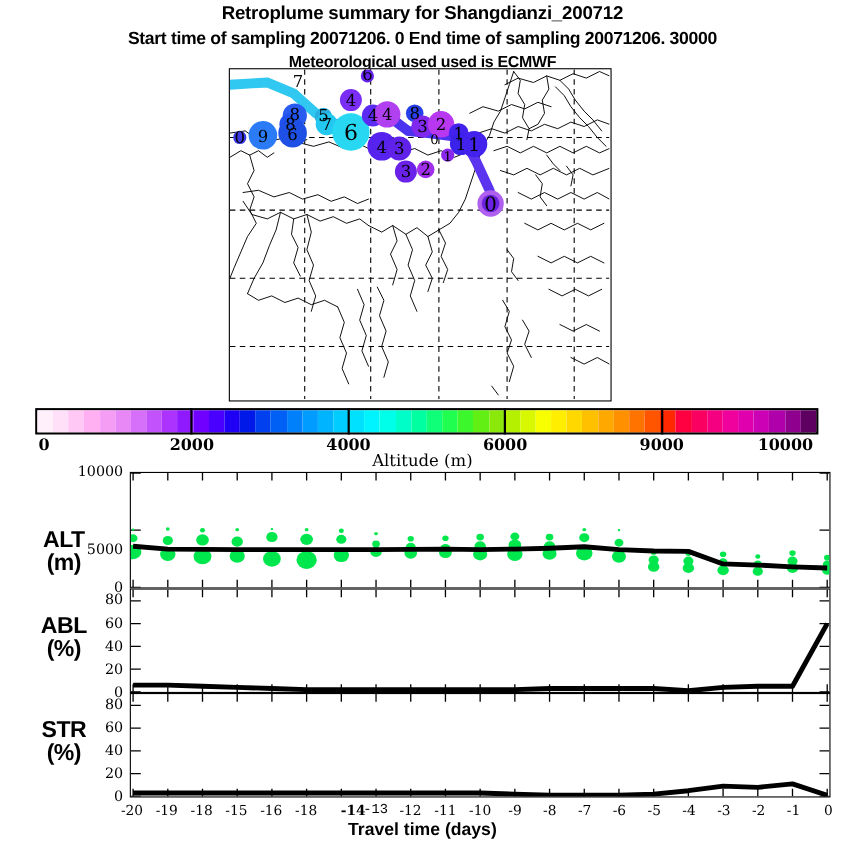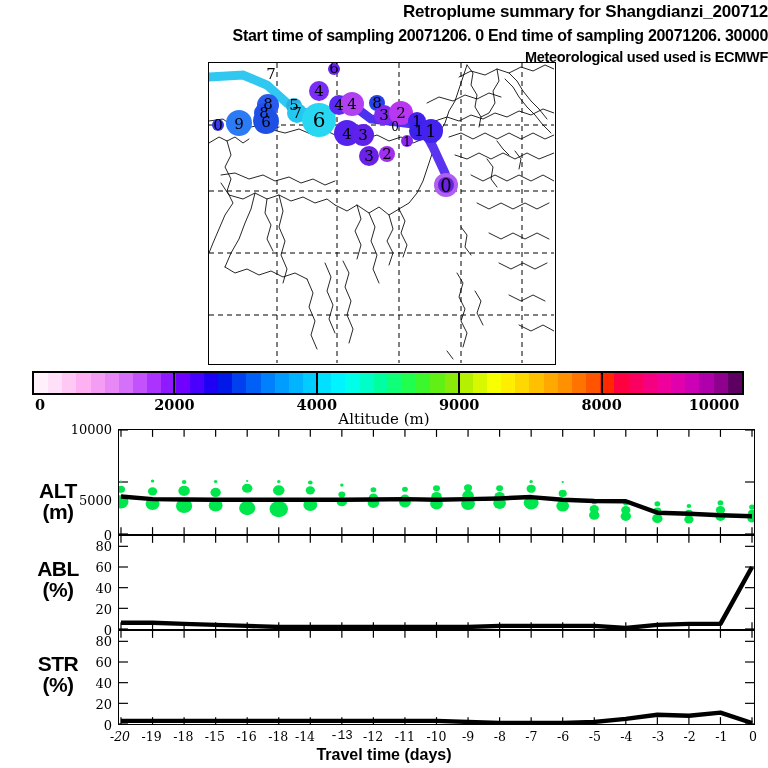--- a/index.html
+++ b/index.html
@@ -1,19 +1,19 @@
 <!DOCTYPE html>
 <html><head>
 <meta charset="utf-8">
 <style>
   html,body{margin:0;padding:0;background:#ffffff;}
   body{width:768px;height:768px;position:relative;overflow:hidden;
        font-family:"Liberation Sans",sans-serif;color:#000;}
   .abs{position:absolute;}
-  .ttl{width:100%;text-align:right;font-weight:bold;}
+  .ttl{width:100%;text-align:center;font-weight:bold;}
   #title-main{top:2px;left:0;font-size:17px;letter-spacing:-0.2px;}
   #title-sub1{top:27px;left:0;font-size:16px;letter-spacing:-0.3px;}
   #title-sub2{top:49px;left:0;font-size:14.5px;letter-spacing:-0.3px;}
 
   
   #map-frame{left:208px;top:62px;width:348px;height:303px;
              border:1.5px solid #000;box-sizing:border-box;background:#fff;overflow:hidden;}
   #map-frame svg{display:block;}
 
   
@@ -246,22 +246,22 @@
     </div>
 <div class="cb-major" style="left: 141.4px;"></div>
     <div class="cb-major" style="left: 283.8px;"></div>
     <div class="cb-major" style="left: 426.2px;"></div>
     <div class="cb-major" style="left: 568.6px;"></div>
   </div>
 <div class="abs" id="cbar-ticks">
     <span style="left: 40px;">0</span>
     <span style="left: 174.4px; text-align: center;">2000</span>
     <span style="left: 316.8px;">4000</span>
-    <span style="left: 459.2px;">9000</span>
-    <span style="left: 601.6px;">8000</span>
+    <span style="left: 459.2px;">6000</span>
+    <span style="left: 601.6px;">9000</span>
     <span style="left: 714px;">10000</span>
   </div>
 <div class="abs" id="cbar-title">Altitude (m)</div>
 
 <div class="axlabel" id="lab-alt">
   <div>ALT</div>
   <div>(m)</div>
 </div>
 <div class="abs panel" id="panel-alt">
   <svg viewBox="0 0 637 106" preserveAspectRatio="none">
@@ -528,27 +528,27 @@
     <div class="ytick" style="left: 38px; top: 566.667px;">60</div>
     <div class="ytick" style="left: 38px; top: 545.556px;">80</div>
     <div class="ytick" style="left: 38px; top: 725px;">0</div>
     <div class="ytick" style="left: 38px; top: 703.889px;">20</div>
     <div class="ytick" style="left: 38px; top: 682.778px;">40</div>
     <div class="ytick" style="left: 38px; top: 661.667px;">60</div>
     <div class="ytick" style="left: 38px; top: 640.556px;">80</div>
   </div>
 
 <div class="abs" id="xticks">
-    <span class="xtick" style="left: 120px; font-style: italic;">-20</span>
+    <span class="xtick" style="left: 120px;">-20</span>
     <span class="xtick" style="left: 151.65px; text-align: center;">-19</span>
     <span class="xtick" style="left: 183.3px;">-18</span>
     <span class="xtick" style="left: 214.95px;">-15</span>
     <span class="xtick" style="left: 246.6px;">-16</span>
     <span class="xtick" style="left: 278.25px;">-18</span>
-    <span class="xtick" style="left: 305px;">-14</span>
+    <span class="xtick" style="left: 321px; font-weight: bold;">-14</span>
     <span class="xtick" style="left: 341.55px; font-family: Liberation Mono, monospace;">-13</span>
     <span class="xtick" style="left: 373.2px;">-12</span>
     <span class="xtick" style="left: 404.85px;">-11</span>
     <span class="xtick" style="left: 436.5px;">-10</span>
     <span class="xtick" style="left: 468.15px;">-9</span>
     <span class="xtick" style="left: 499.8px;">-8</span>
     <span class="xtick" style="left: 531.45px;">-7</span>
     <span class="xtick" style="left: 563.1px;">-6</span>
     <span class="xtick" style="left: 594.75px;">-5</span>
     <span class="xtick" style="left: 626.4px;">-4</span>

